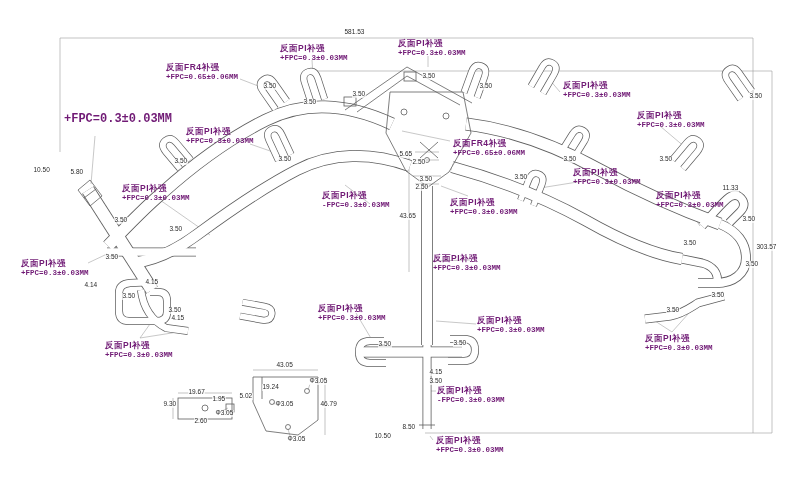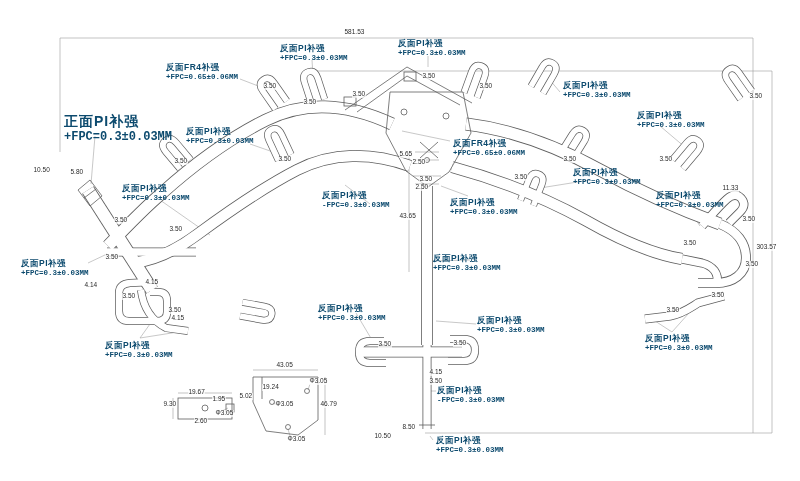--- a/index.html
+++ b/index.html
@@ -16,21 +16,21 @@
   #bands-dark .w8{stroke-width:8}   #bands-light .w8{stroke-width:6.5}
   #bands-dark .w9{stroke-width:9}   #bands-light .w9{stroke-width:7.4}
   #bands-dark .w10{stroke-width:10} #bands-light .w10{stroke-width:8.4}
   #bands-dark .w11{stroke-width:11} #bands-light .w11{stroke-width:9.4}
   #bands-dark .w12{stroke-width:12} #bands-light .w12{stroke-width:10.4}
   #bands-dark .w13{stroke-width:13} #bands-light .w13{stroke-width:11.4}
   #bands-dark .w14{stroke-width:14} #bands-light .w14{stroke-width:12.3}
   .thin path,.thin circle,.thin rect{stroke:#5e5e5e;stroke-width:.8;fill:none;}
   
   #labels-layer{position:absolute;left:0;top:0;width:800px;height:481px;}
-  .anno{position:absolute;white-space:nowrap;color:#0c4a6e;line-height:1.3;}
+  .anno{position:absolute;white-space:nowrap;color:#701a75;line-height:1.3;}
   .anno .l1{font-size:8.5px;font-weight:bold;letter-spacing:.5px;}
   .anno .l2{font-size:7.5px;font-weight:bold;font-family:"Liberation Mono",monospace;}
   .anno.big .l1{font-size:14px;letter-spacing:1px;}
   .anno.big .l2{font-size:12px;}
   .dim{position:absolute;font-size:6.5px;line-height:1;color:#2a2a2a;white-space:nowrap;
        background:rgba(255,255,255,.7);padding:0 .5px;}
 </style>
 </head>
 <body>
 
@@ -170,21 +170,20 @@
       </div>
       <div class="anno" style="left: 563px; top: 80px;">
         <div class="l1">反面PI补强</div>
         <div class="l2">+FPC=0.3±0.03MM</div>
       </div>
       <div class="anno" style="left: 637px; top: 110px;">
         <div class="l1">反面PI补强</div>
         <div class="l2">+FPC=0.3±0.03MM</div>
       </div>
       <div class="anno big" style="left: 64px; top: 112px;">
-        <div class="l1">正面PI补强</div>
         <div class="l2">+FPC=0.3±0.03MM</div>
       </div>
       <div class="anno" style="left: 186px; top: 126px;">
         <div class="l1">反面PI补强</div>
         <div class="l2">+FPC=0.3±0.03MM</div>
       </div>
       <div class="anno" style="left: 453px; top: 138px;">
         <div class="l1">反面FR4补强</div>
         <div class="l2">+FPC=0.65±0.06MM</div>
       </div>

